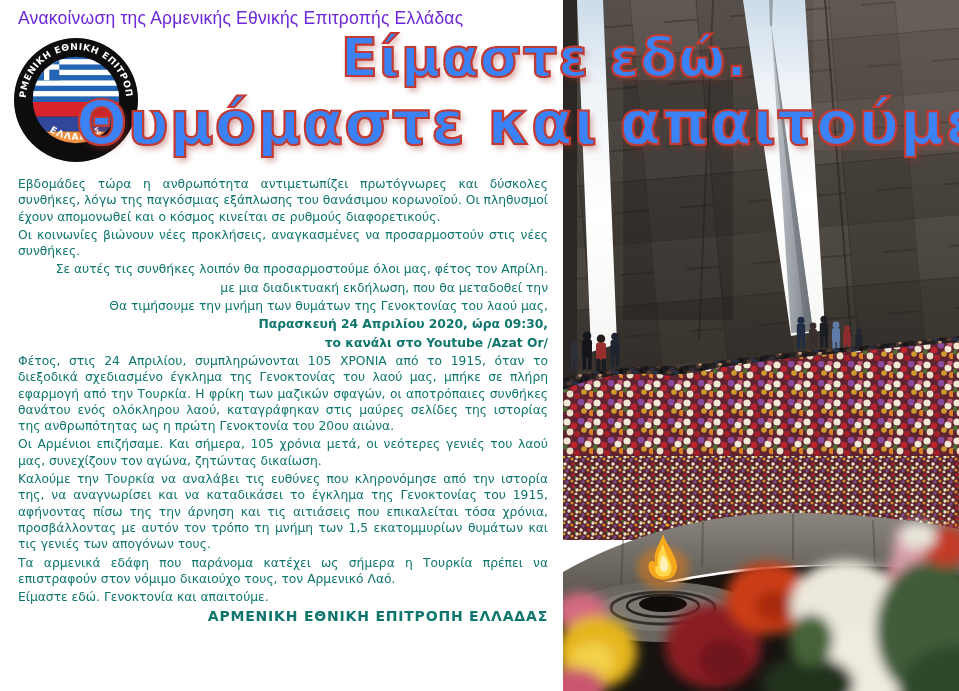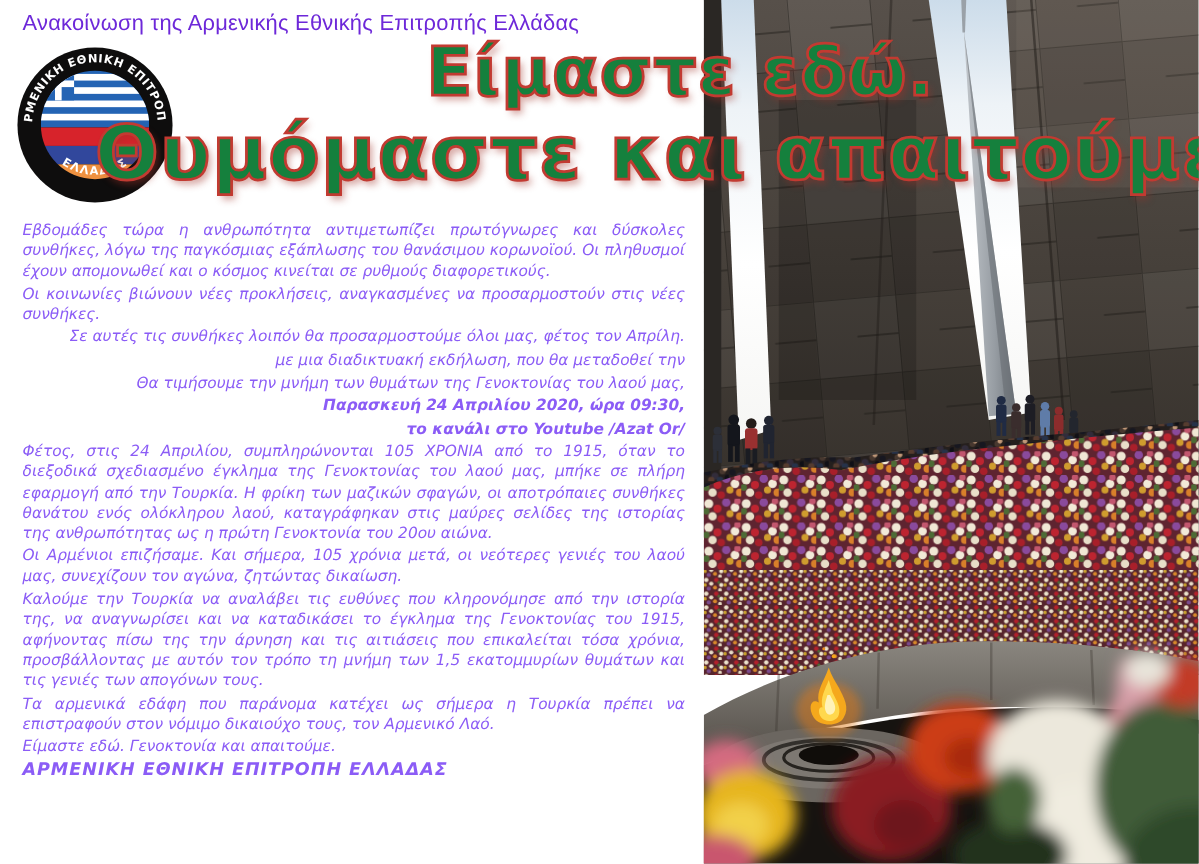--- a/index.html
+++ b/index.html
@@ -13,40 +13,39 @@
     font-family:"Liberation Sans",sans-serif;
     font-size:17.5px;color:#6d28d9;letter-spacing:.2px;
   }
   
   .logo{position:absolute;left:12px;top:36px;width:128px;height:128px;}
   
   .photo{position:absolute;left:563px;top:0;width:396px;height:691px;}
   
   .title-line{
     position:absolute;z-index:5;white-space:nowrap;
-    font-weight:700;color:#15803d;letter-spacing:1px;
+    font-weight:700;color:#3b82f6;letter-spacing:1px;
     -webkit-text-stroke:2.2px #c23a31;
     text-shadow:3px 4px 6px rgba(160,50,40,.42);
   }
   .t1{left:341px;top:26px;font-size:54px;}
   .t2{left:76px;top:88px;font-size:60px;}
   
   .column{
     position:absolute;left:18px;top:176px;width:530px;z-index:4;
-    color:#8b5cf6;
-    font-style:italic;
+    color:#0f766e;
   }
   .para{
     margin:0 0 2px 0;font-size:12.3px;line-height:16.3px;
     text-align:justify;
   }
   .para.center{text-align:right;}
   .para.bold{font-weight:700;}
   .para.org{
-    font-weight:700;font-size:14px;
+    font-weight:700;text-align:right;font-size:14px;
     letter-spacing:.8px;margin-top:3px;
   }
 </style>
 </head>
 <body>
 
 <div class="header">Ανακοίνωση της Αρμενικής Εθνικής Επιτροπής Ελλάδας</div>
 
 <div class="logo">
   <svg width="128" height="128" viewBox="0 0 130 130">

